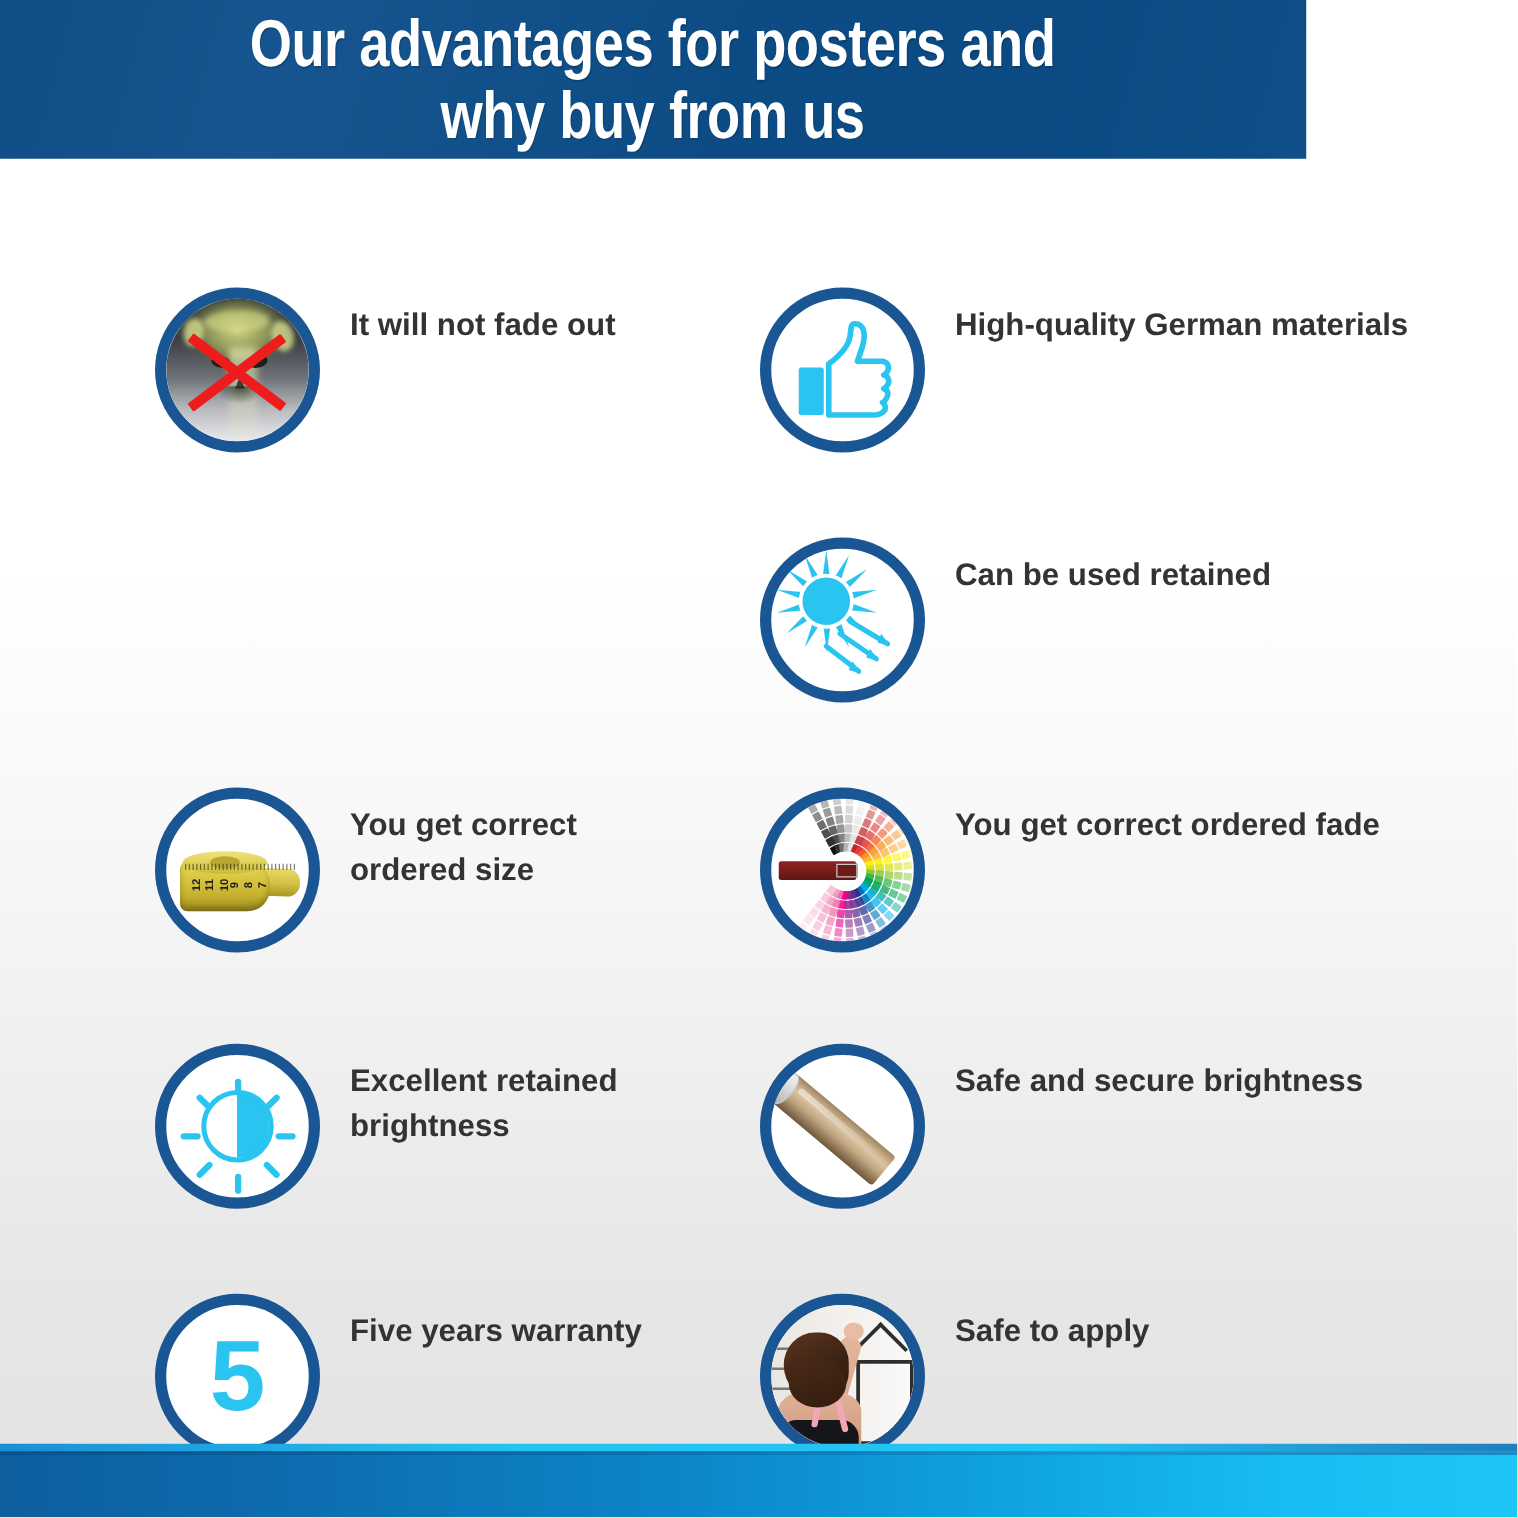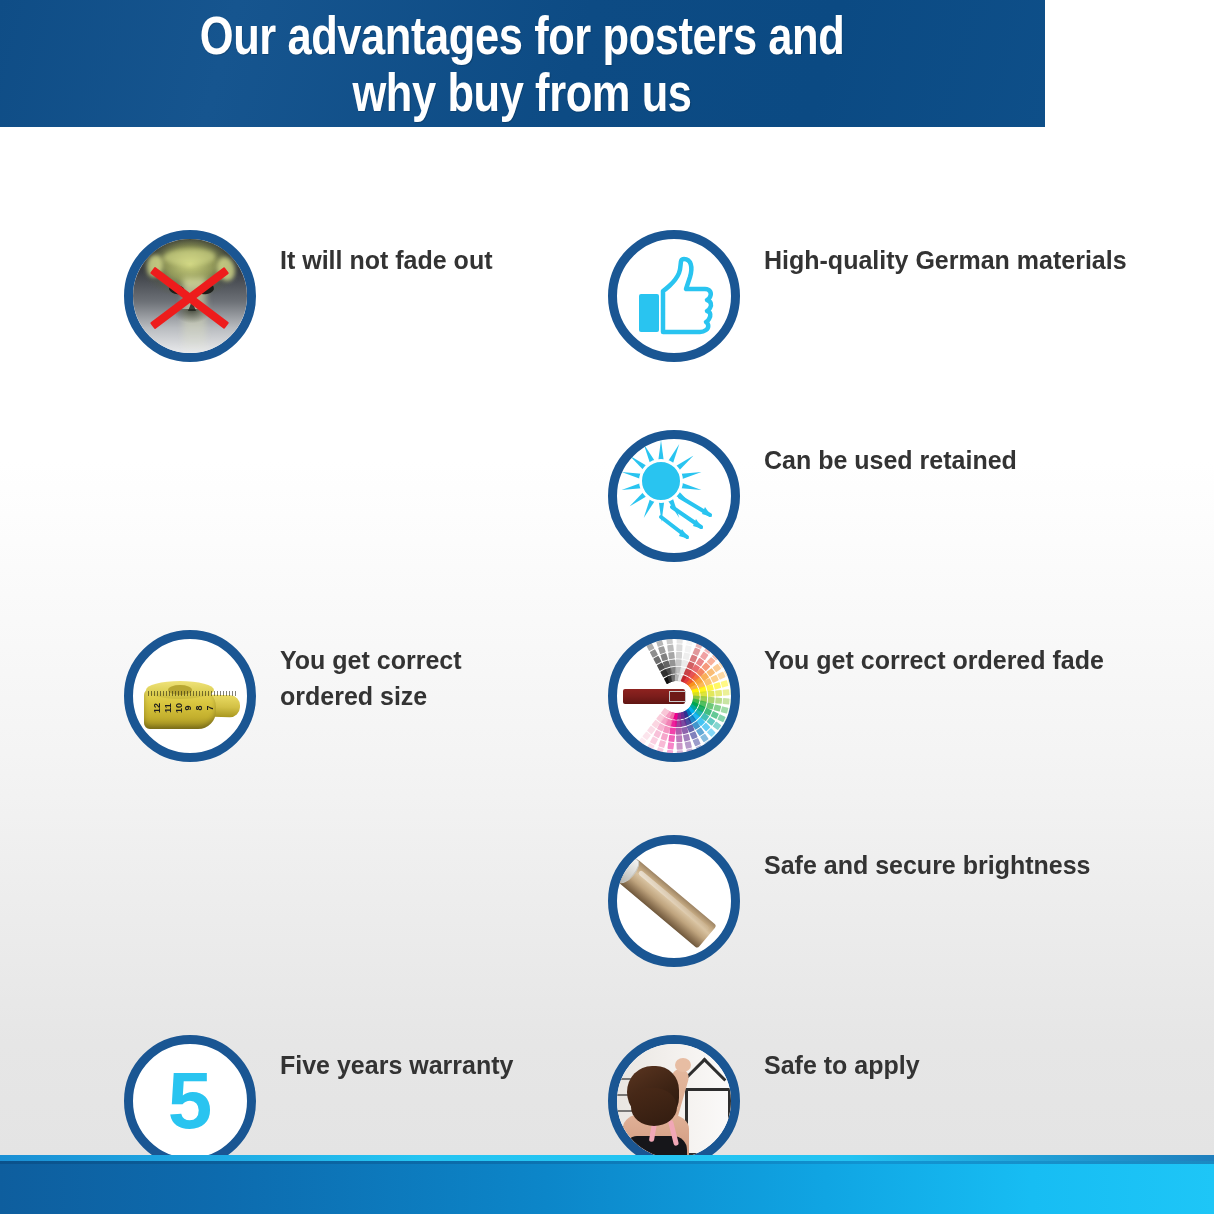--- a/index.html
+++ b/index.html
@@ -796,20 +796,41 @@
                 </svg>
               <div class="fan-handle"></div>
               <div class="fan-handle-tip"></div>
             </div>
           </div>
         </div>
       </div>
       <div class="label">You get correct ordered fade</div>
     </div>
 
+    <div class="feature" style="left:124px; top:660px;">
+      <div class="icon-wrap">
+        <div class="circle">
+          <div class="circle-inner">
+            <div class="bright-rays-holder" id="bright-rays">
+                <div class="bright-ray" style="transform: rotate(0deg) translateY(-38px);"></div>
+                <div class="bright-ray" style="transform: rotate(45deg) translateY(-38px);"></div>
+                <div class="bright-ray" style="transform: rotate(90deg) translateY(-38px);"></div>
+                <div class="bright-ray" style="transform: rotate(135deg) translateY(-38px);"></div>
+                <div class="bright-ray" style="transform: rotate(180deg) translateY(-38px);"></div>
+                <div class="bright-ray" style="transform: rotate(225deg) translateY(-38px);"></div>
+                <div class="bright-ray" style="transform: rotate(270deg) translateY(-38px);"></div>
+                <div class="bright-ray" style="transform: rotate(315deg) translateY(-38px);"></div>
+              </div>
+            <div class="bright-circle"></div>
+          </div>
+        </div>
+      </div>
+      <div class="label">Excellent retained
+brightness</div>
+    </div>
 
     <div class="feature" style="left:608px; top:660px;">
       <div class="icon-wrap">
         <div class="circle">
           <div class="circle-inner">
             <div class="tube">
               <div class="tube-shine"></div>
               <div class="tube-cap"></div>
             </div>
           </div>

